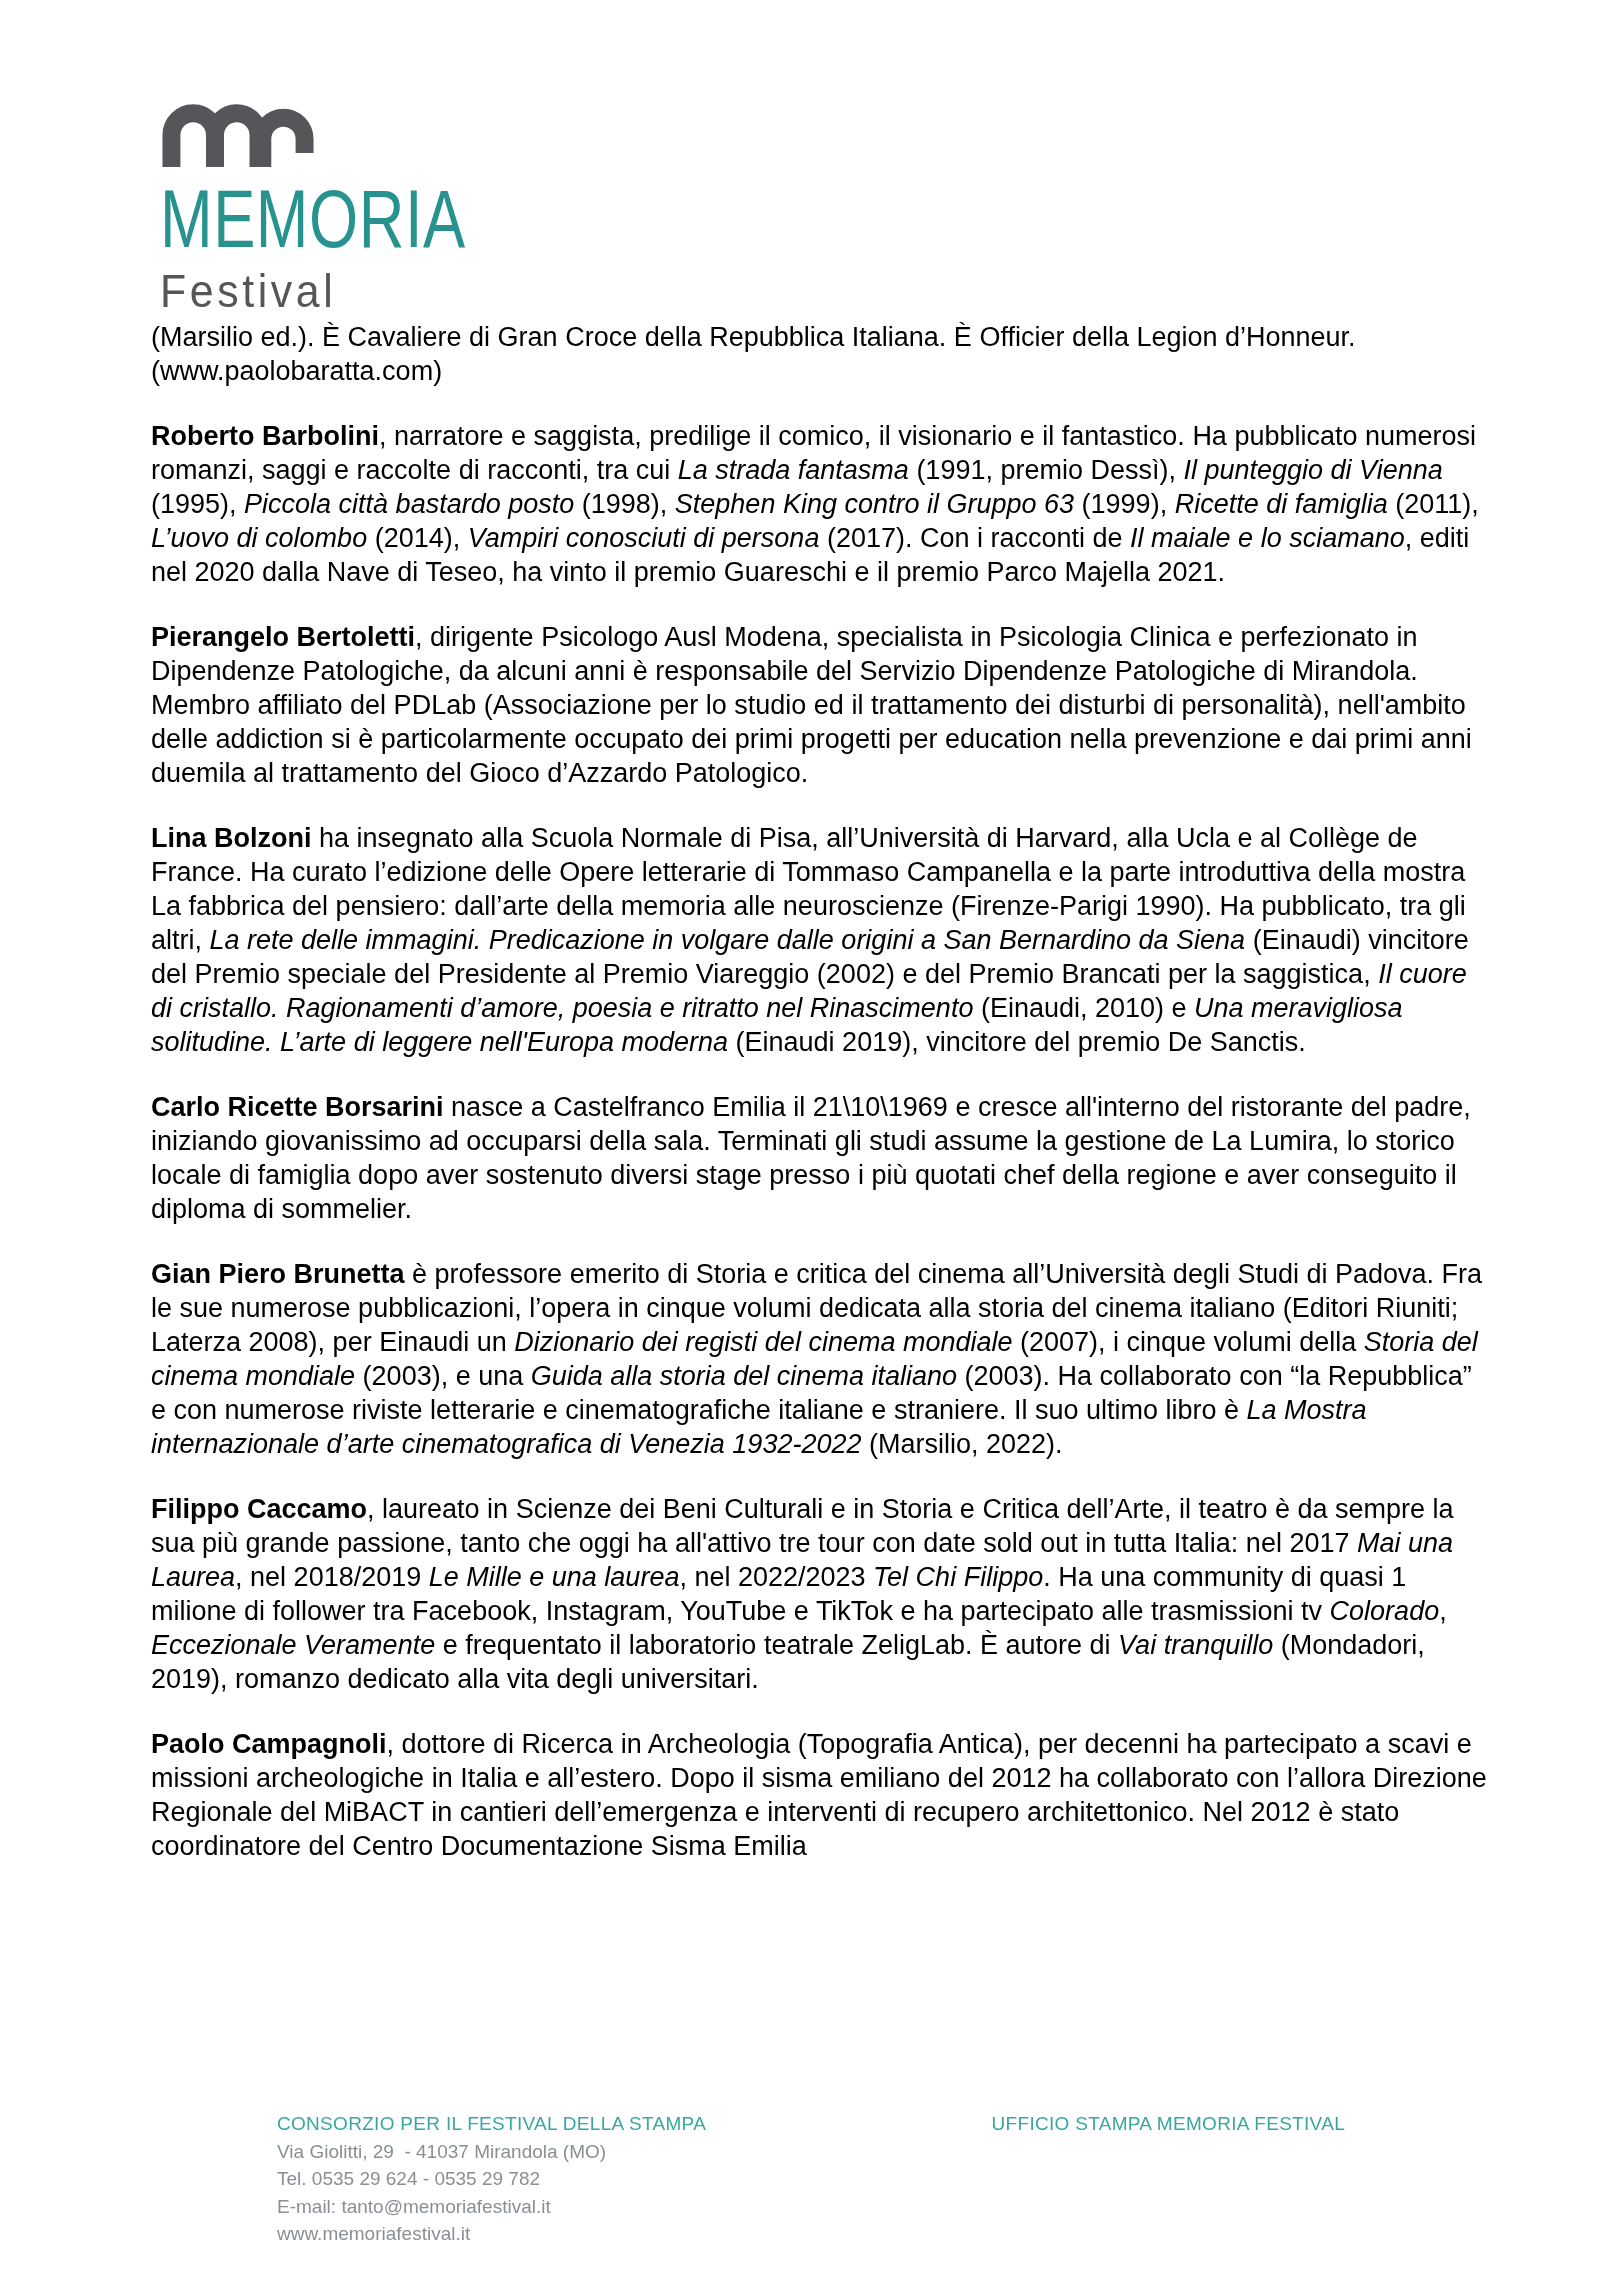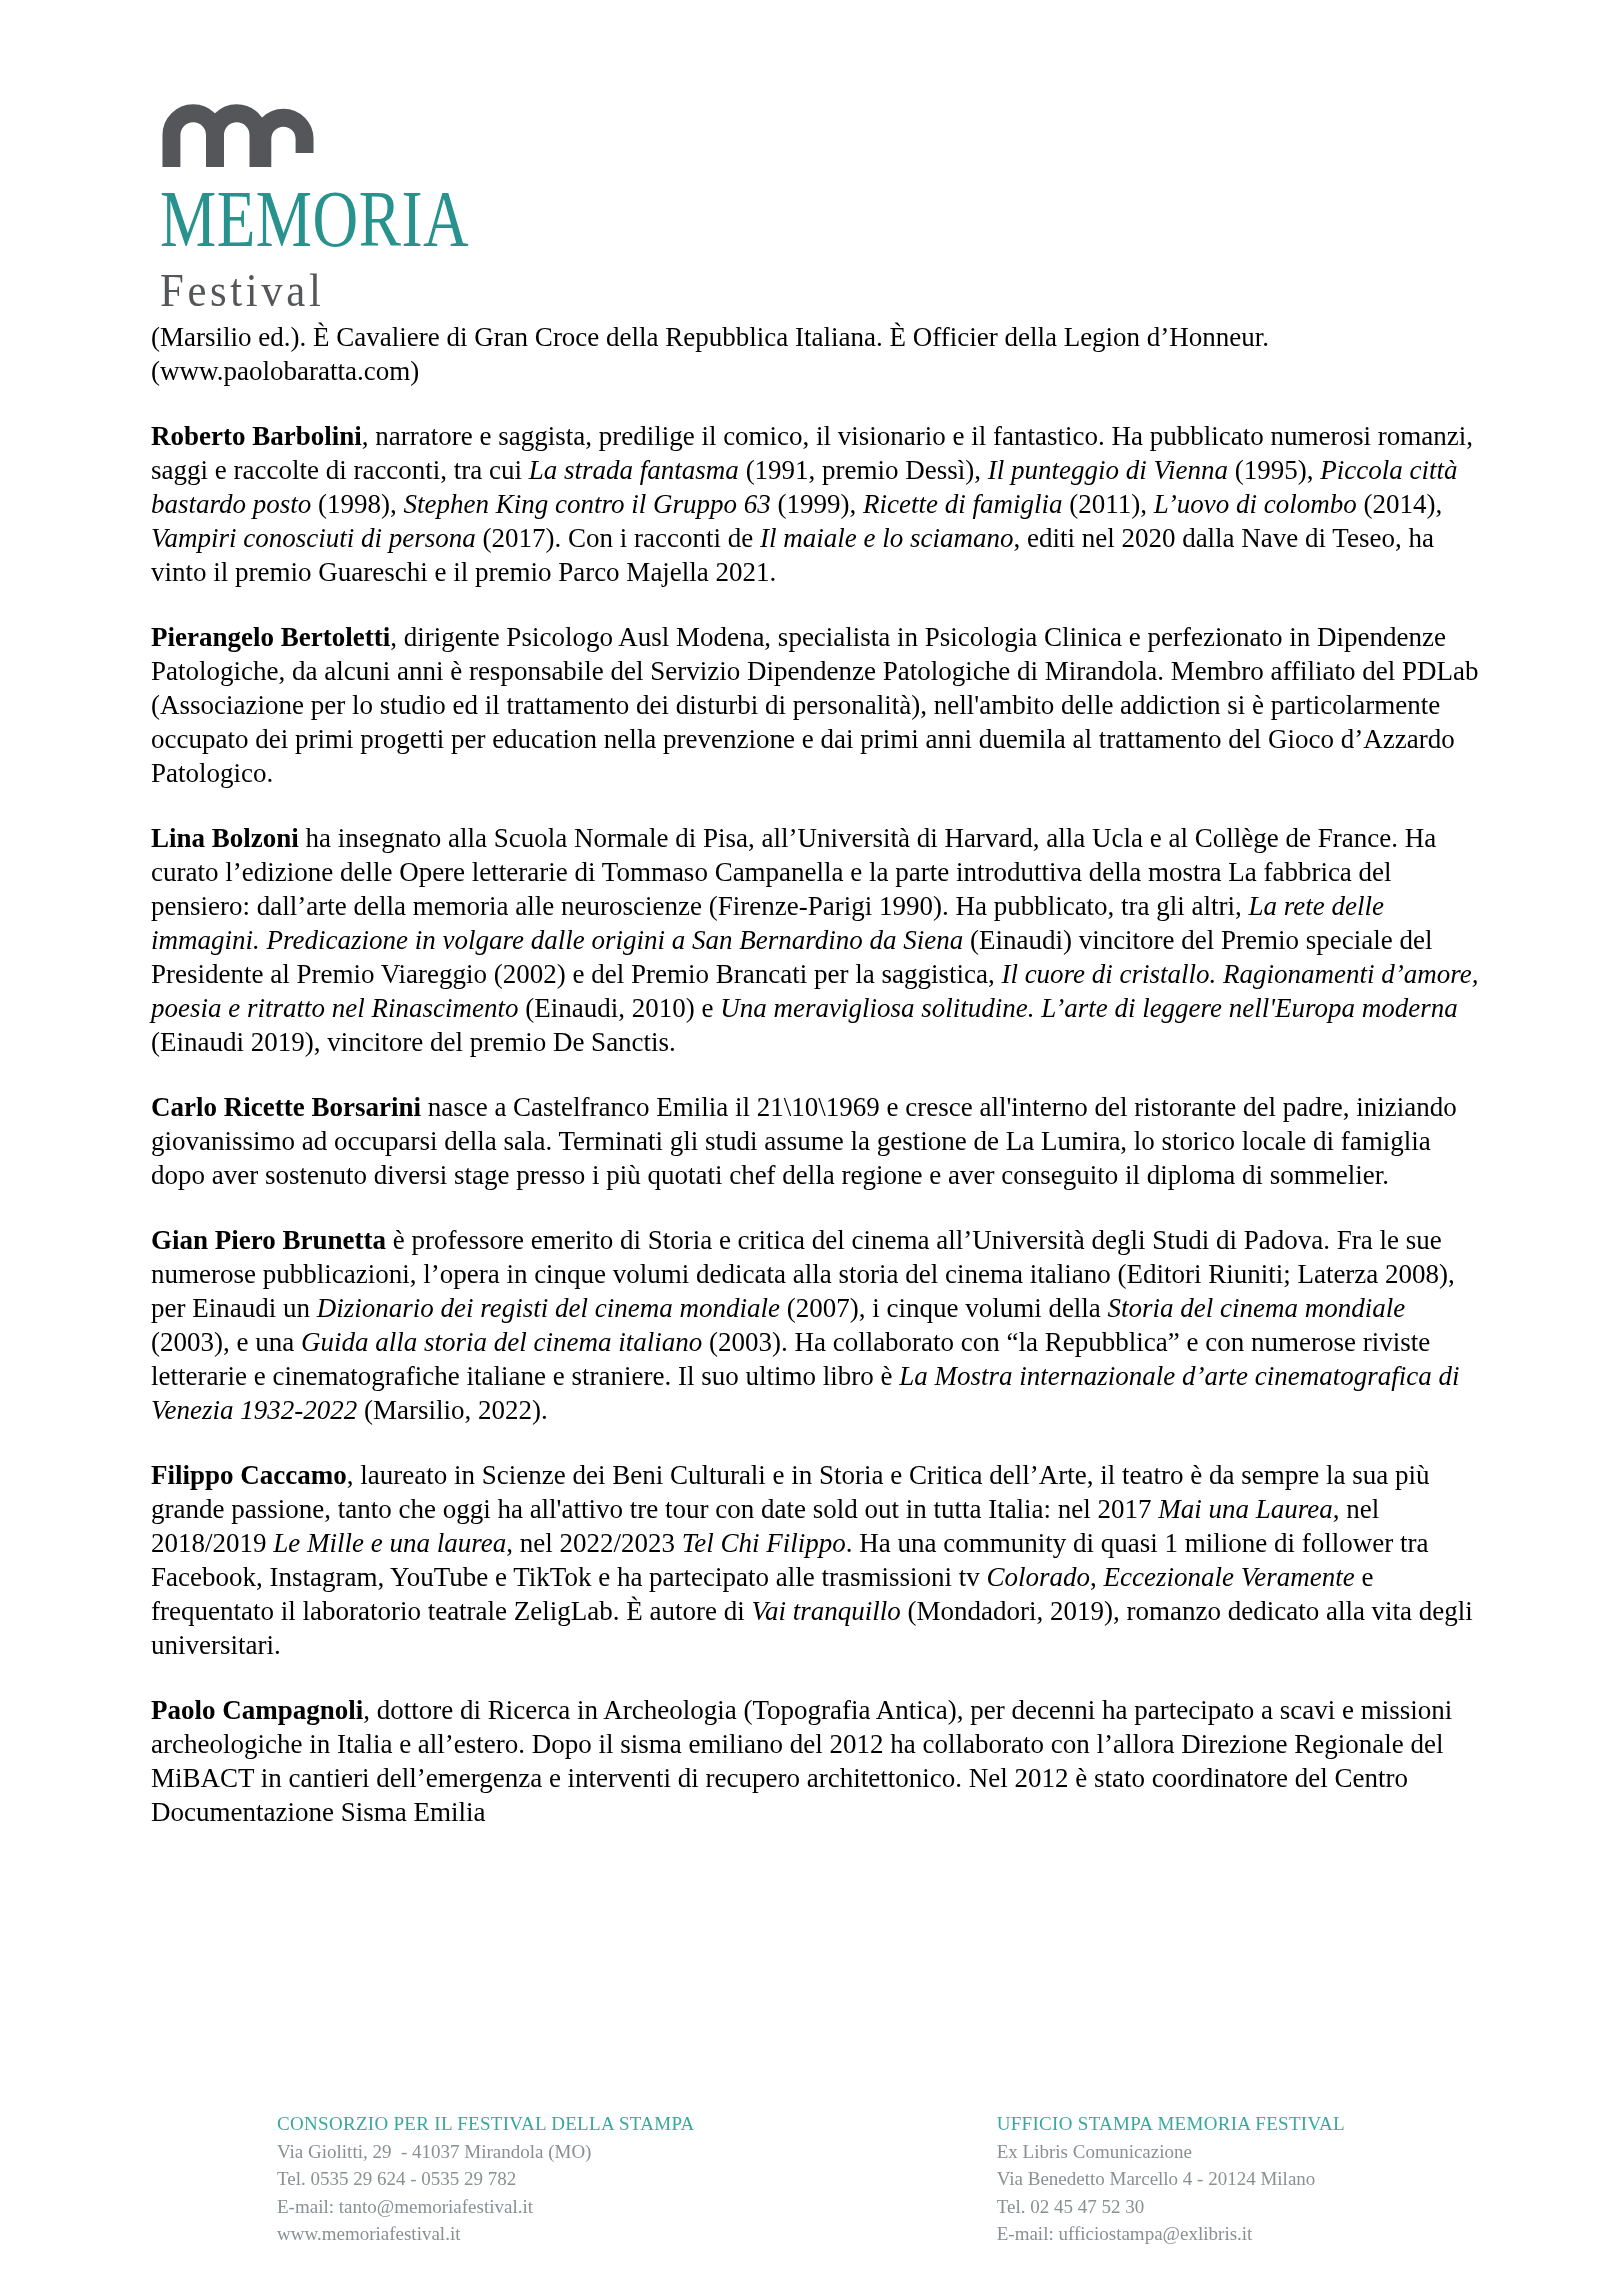--- a/index.html
+++ b/index.html
@@ -1,21 +1,21 @@
 <!DOCTYPE html>
 <html style="font-size:10.5px"><head>
 <meta charset="utf-8">
 <style>
   html,body { margin:0; padding:0; background:#ffffff; }
   .page {
     position:relative;
     width:1622px;
     height:2295px;
     background:#ffffff;
-    font-family:Liberation Serif, serif;
+    font-family:Liberation Sans, sans-serif;
     color:#000000;
     overflow:hidden;
   }
 
   
   .logo { position:absolute; left:160px; top:103px; }
   .logo-m svg { display:block; width:156px; height:64px; }
   .logo-title {
     margin-top:11.8px;
     font-size:81px;
@@ -104,23 +104,17 @@
       <div class="fhead">CONSORZIO PER IL FESTIVAL DELLA STAMPA</div>
       <div id="footer-left-lines">
           <div class="fline">Via Giolitti, 29  - 41037 Mirandola (MO)</div>
           <div class="fline">Tel. 0535 29 624 - 0535 29 782</div>
           <div class="fline">E-mail: tanto@memoriafestival.it</div>
           <div class="fline">www.memoriafestival.it</div>
         </div>
     </div>
     <div class="fcol right">
       <div class="fhead">UFFICIO STAMPA MEMORIA FESTIVAL</div>
-      <div id="footer-right-lines">
-          <div class="fline">Ex Libris Comunicazione</div>
-          <div class="fline">Via Benedetto Marcello 4 - 20124 Milano</div>
-          <div class="fline">Tel. 02 45 47 52 30</div>
-          <div class="fline">E-mail: ufficiostampa@exlibris.it</div>
-        </div>
     </div>
   </footer>
 
 </div>
 
 
 </body></html>

